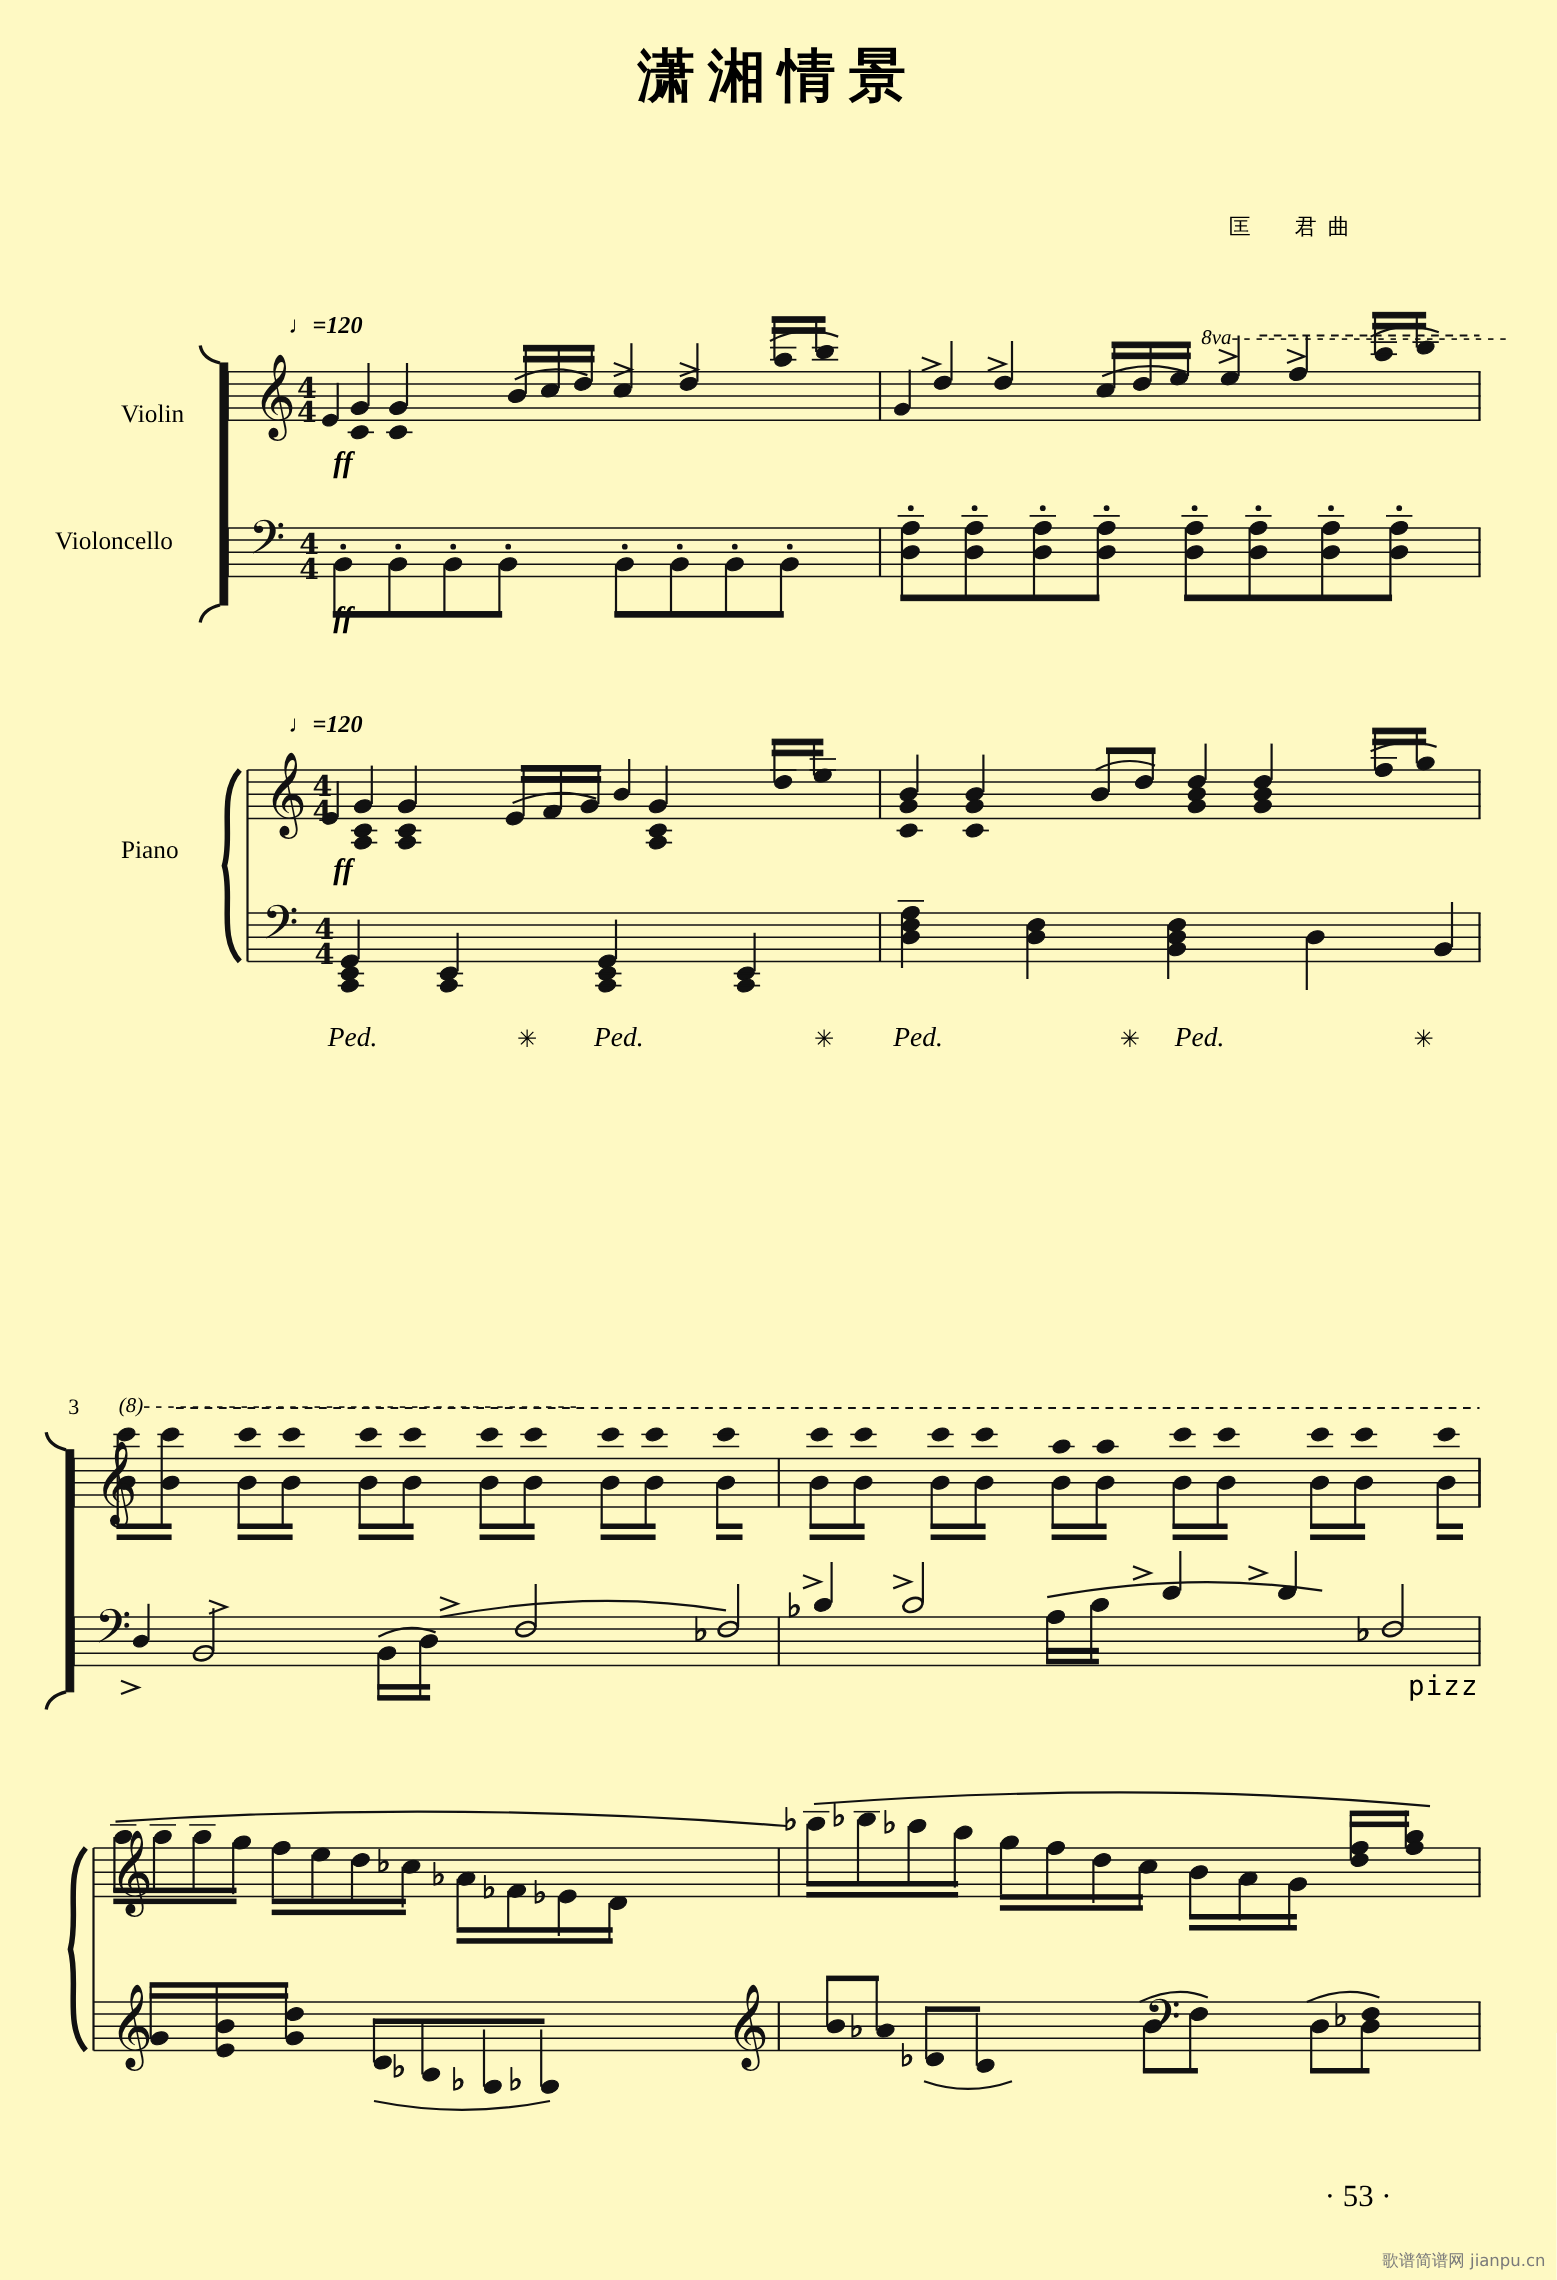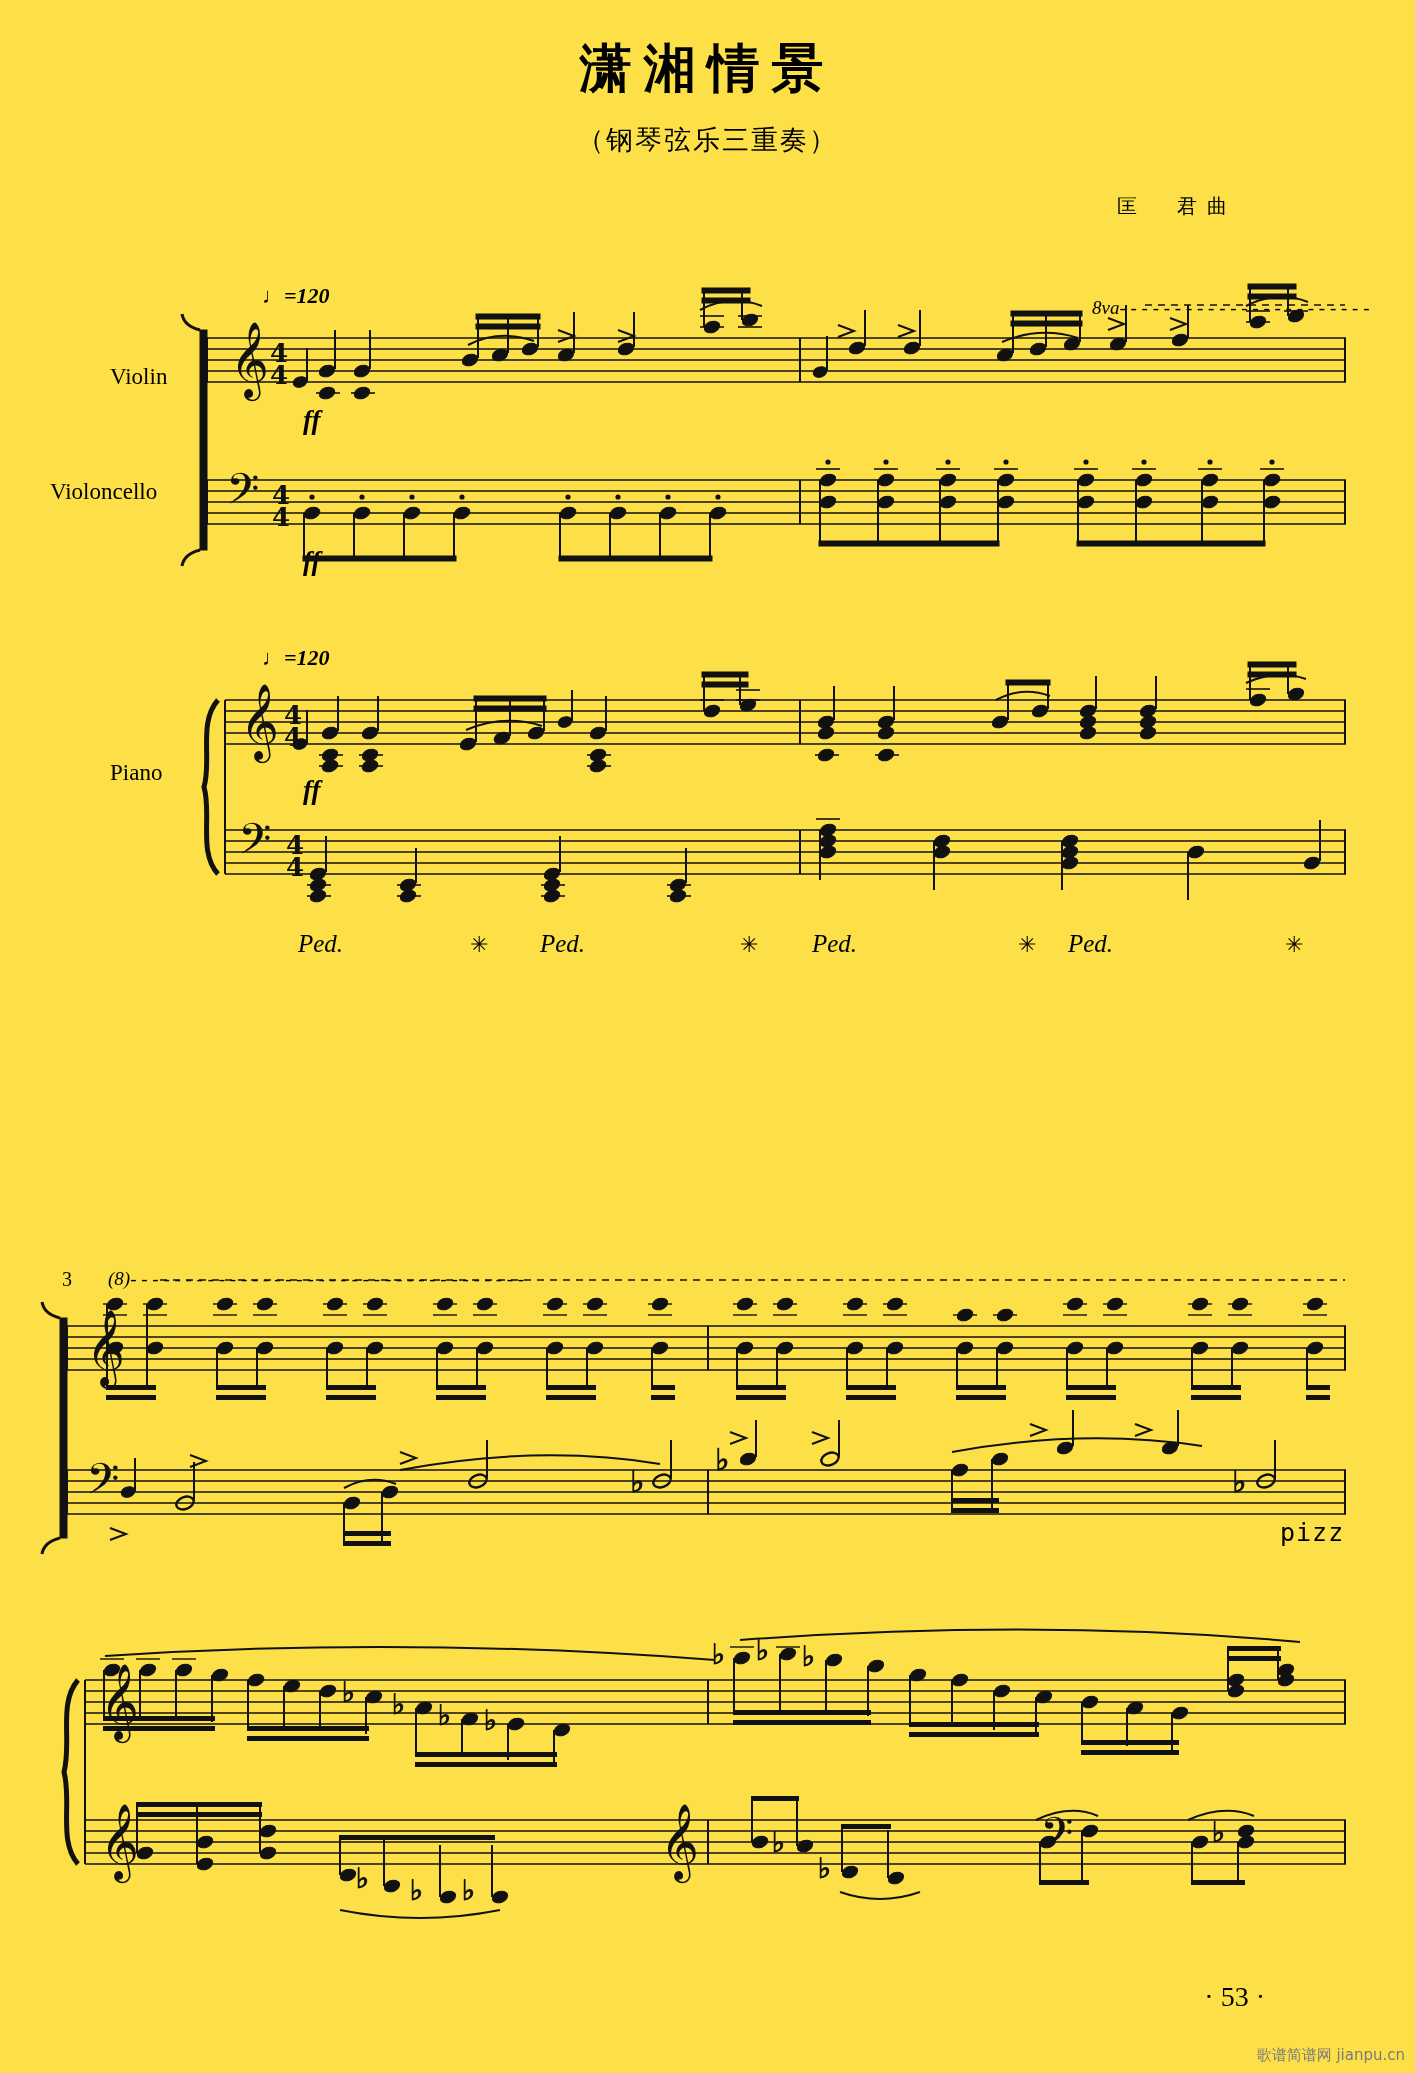--- a/index.html
+++ b/index.html
@@ -11,21 +11,21 @@
     width: 1415px;
     height: 2073px;
     position: relative;
     font-family: "Liberation Serif", serif;
     color: #000000;
     overflow: hidden;
   }
   .page {
     position: absolute;
     inset: 0;
-    background: #fde047;
+    background: #fef9c3;
   }
 
   
   .title {
     position: absolute;
     top: 34px;
     left: 0;
     width: 1415px;
     text-align: center;
     font-family: "DejaVu Sans", sans-serif;
@@ -120,21 +120,20 @@
   }
   svg { display: block; }
   .notelayer { position: absolute; left: 0; top: 0; pointer-events: none; }
 </style>
 </head>
 <body>
 
 <div class="page">
 
   <div class="title">潇湘情景</div>
-  <div class="subtitle">（钢琴弦乐三重奏）</div>
   <div class="composer">匡　君曲</div>
 
   <div class="abs" style="left:0;top:0;width:1415px;height:1000px;">
 
     <div class="inst-label" style="left:110px; top:364px;">Violin</div>
     <div class="inst-label" style="left:50px; top:479px;">Violoncello</div>
     <div class="inst-label" style="left:110px; top:760px;">Piano</div>
 
     <div class="tempo" style="left:262px; top:283px;">♩=120</div>
     <div class="tempo" style="left:262px; top:645px;">♩=120</div>

